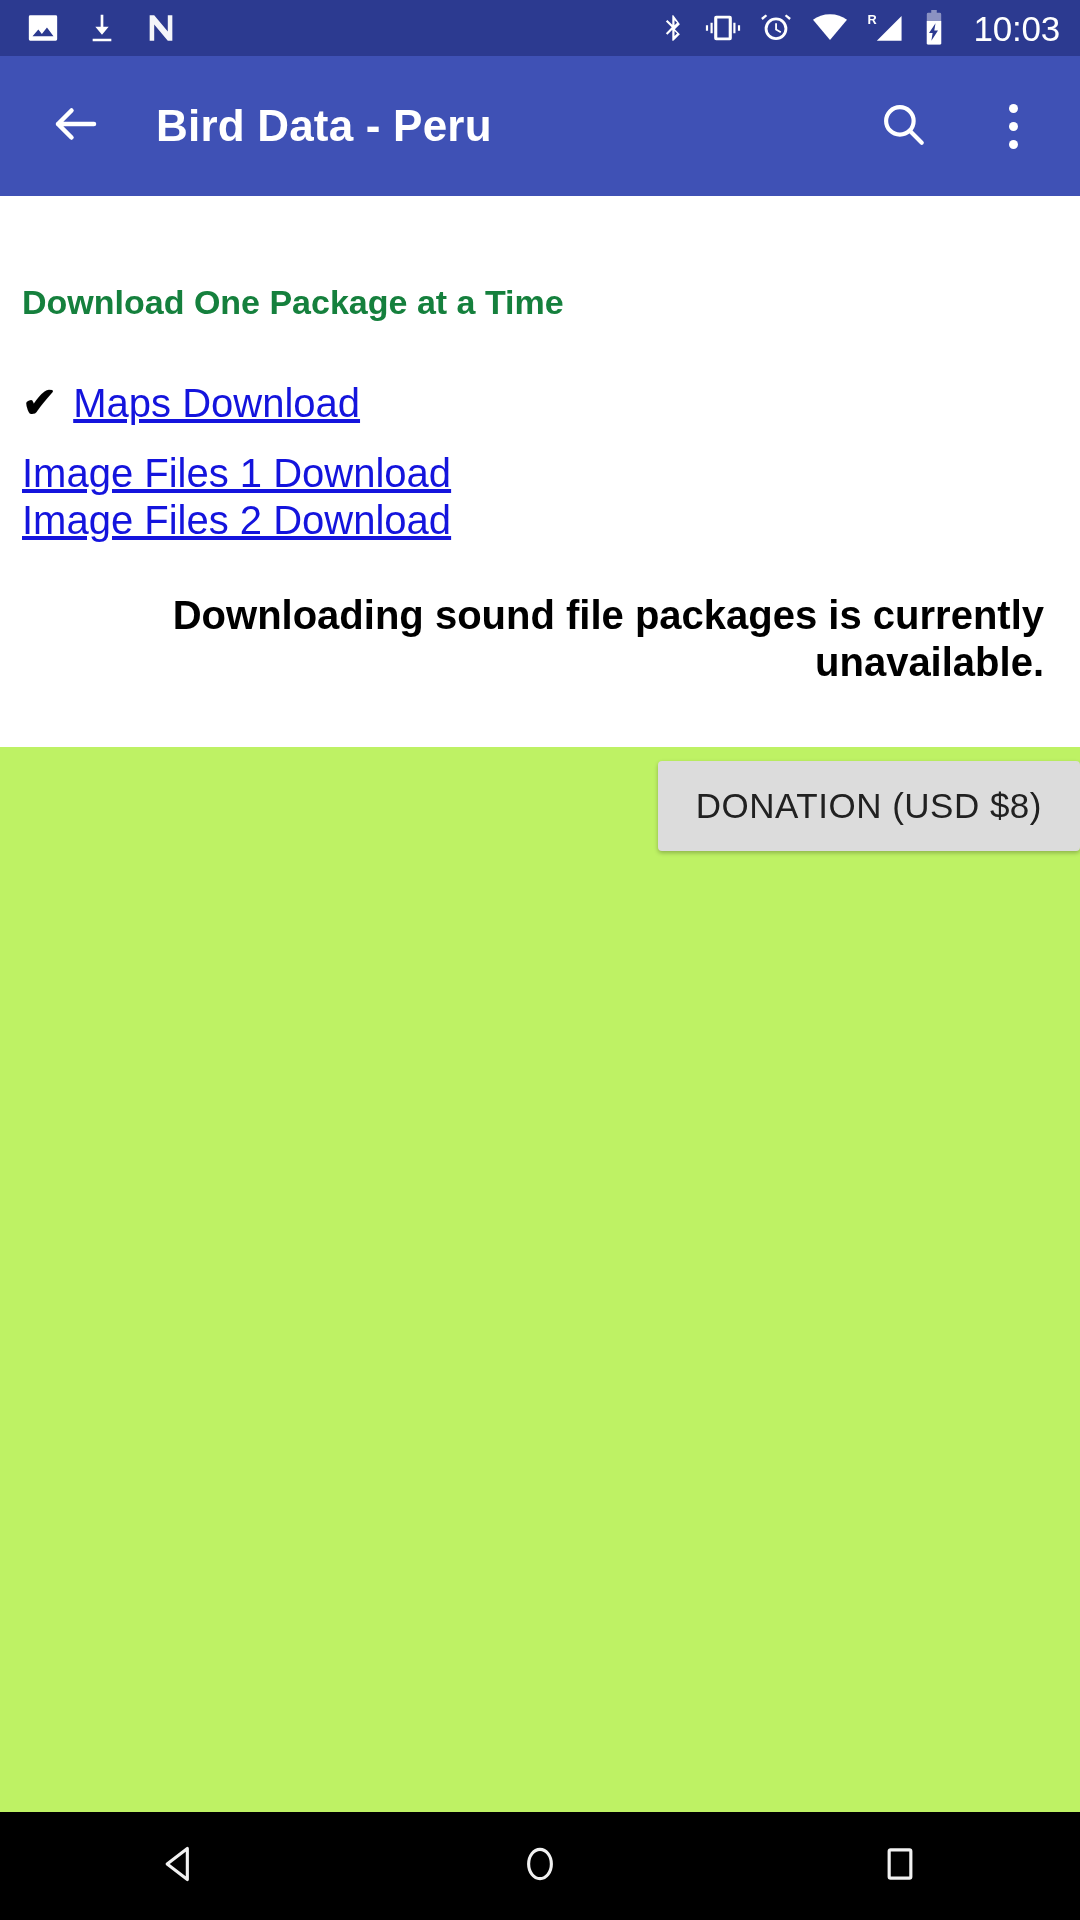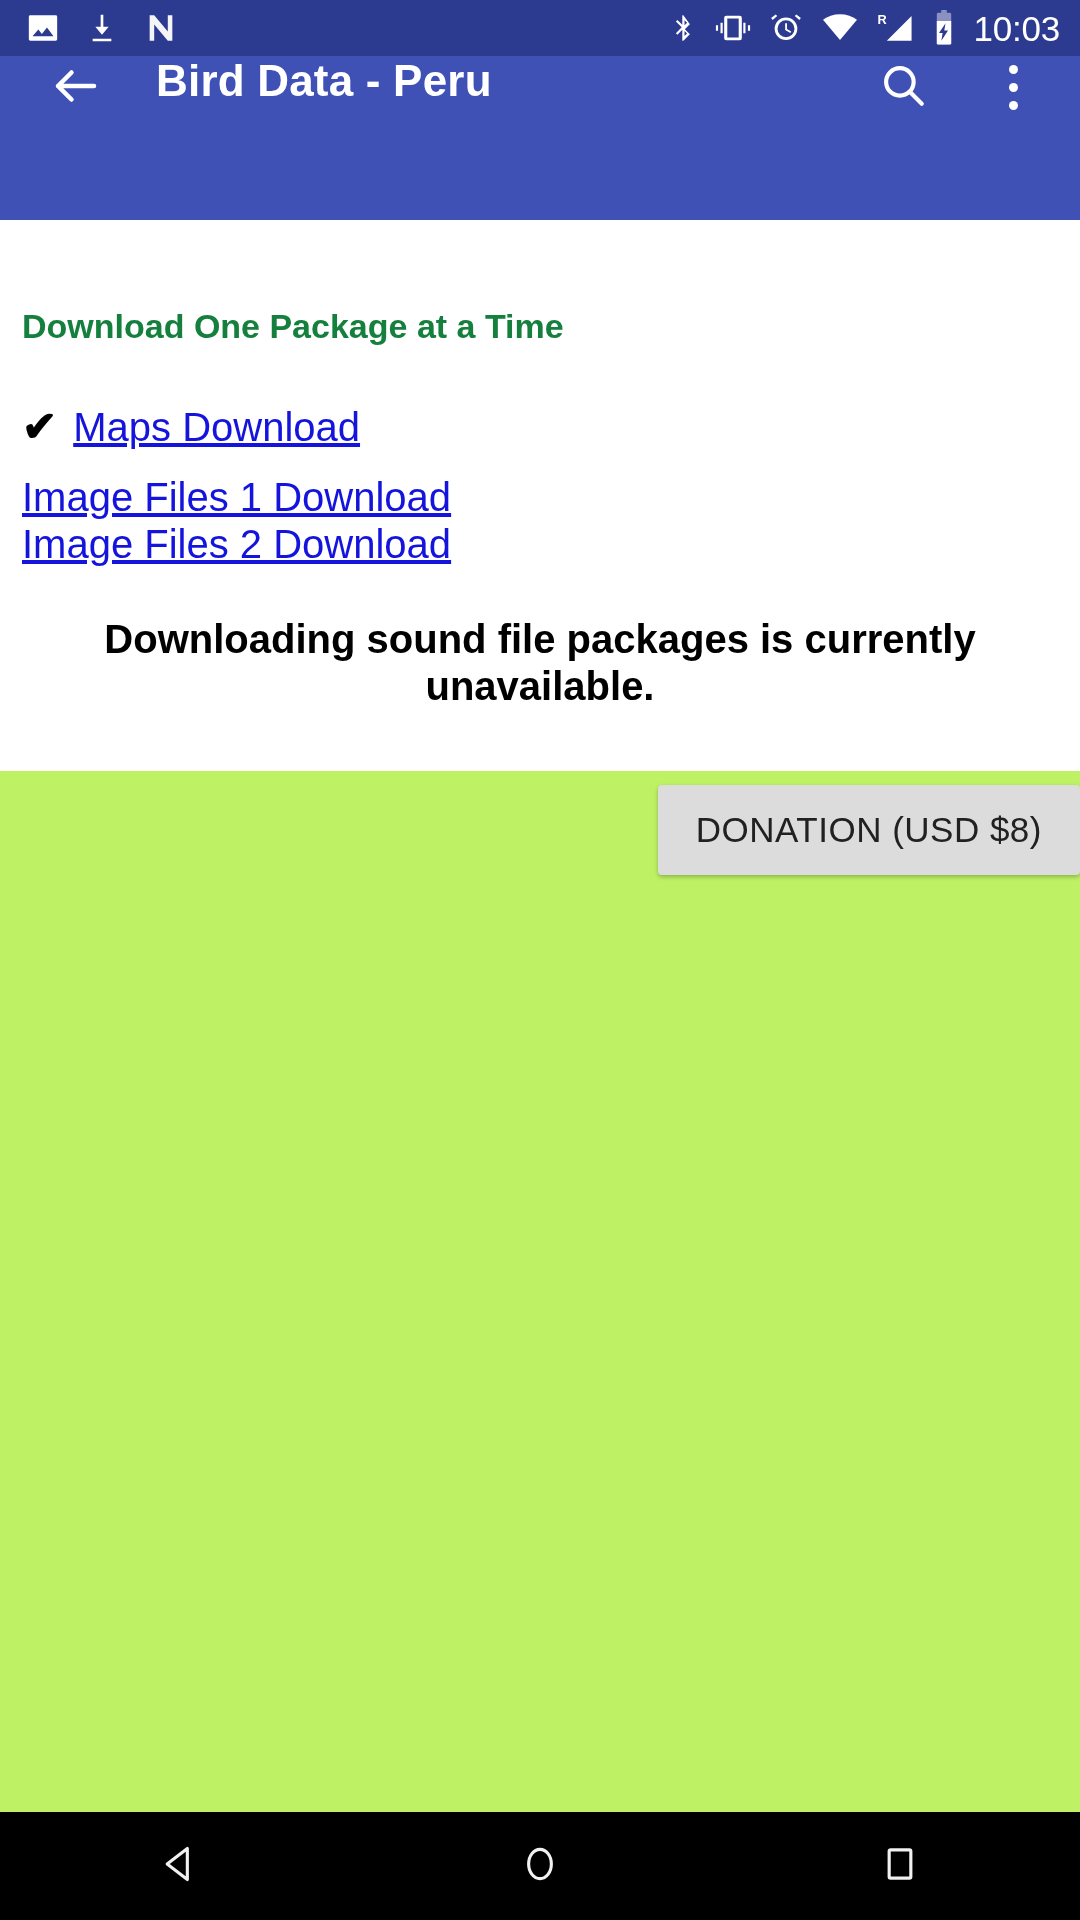--- a/index.html
+++ b/index.html
@@ -45,29 +45,30 @@
   }
   .sicon {
     display: block;
     fill: #ffffff;
   }
   .status-clock {
     color: #ffffff;
     font-size: 35px;
     font-weight: 500;
     letter-spacing: -0.2px;
+    margin-left: 10px;
     line-height: 1;
   }
 
   
   .app-bar {
-    height: 164px;
+    height: 140px;
     background: #3f51b5;
     display: flex;
-    align-items: flex-start;
+    align-items: center;
     padding: 0 36px 0 44px;
     box-sizing: border-box;
     flex: none;
   }
   .back-btn {
     width: 64px;
     height: 64px;
     display: flex;
     align-items: center;
     justify-content: center;
@@ -154,21 +155,21 @@
     cursor: pointer;
   }
   .link-block {
     margin-top: 24px;
     line-height: 1.18;
   }
   .link-block .dl-link {
     display: inline-block;
   }
   .notice {
-    text-align: center;
+    text-align: right;
     font-size: 40px;
     font-weight: bold;
     color: #000000;
     line-height: 1.18;
     margin: 48px 0 0 0;
     padding: 0 14px;
   }
   .white-spacer {
     height: 60px;
     background: #ffffff;

